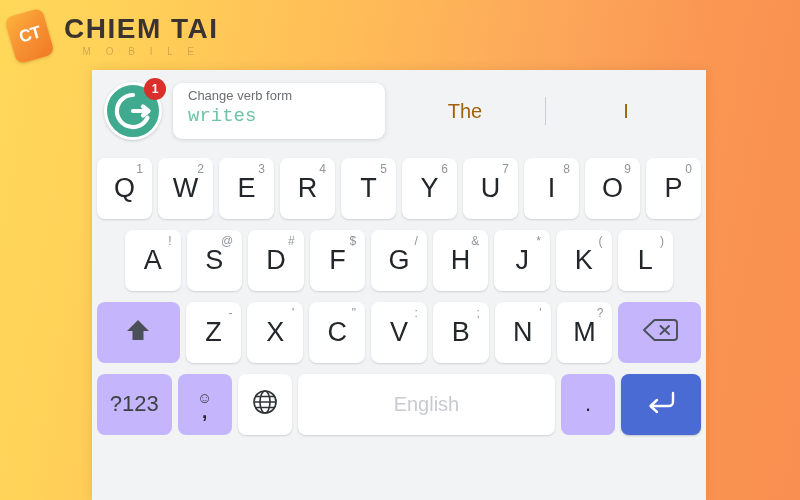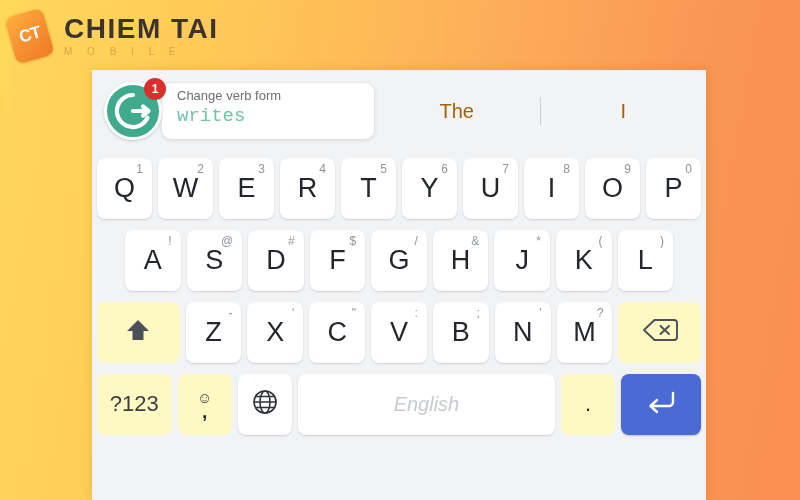--- a/index.html
+++ b/index.html
@@ -55,20 +55,21 @@
     color: #ffffff;
     font-size: 17px;
     font-weight: bold;
     letter-spacing: -0.5px;
     font-family: "Liberation Sans", sans-serif;
   }
   .brand-text {
     display: flex;
     flex-direction: column;
     line-height: 1;
+    align-items: center;
   }
   .brand-name {
     font-size: 28px;
     font-weight: bold;
     color: #3a3330;
     letter-spacing: 1.5px;
     font-family: "Liberation Sans", sans-serif;
   }
   .brand-sub {
     margin-top: 4px;
@@ -125,20 +126,21 @@
     background: #d9302c;
     color: #fff;
     font-size: 12px;
     font-weight: bold;
     display: flex;
     align-items: center;
     justify-content: center;
     font-family: "Liberation Sans", sans-serif;
   }
   .sugg-card {
+    margin-left: 11px;
     width: 212px;
     height: 56px;
     background: #ffffff;
     border-radius: 9px;
     box-shadow: 0 1px 4px rgba(0,0,0,.13);
     padding: 5px 0 0 15px;
     box-sizing: border-box;
     flex: 0 0 auto;
   }
   .sugg-title {
@@ -204,29 +206,29 @@
   .key .sup {
     position: absolute;
     top: 5px;
     right: 9px;
     font-size: 12px;
     color: #8e949b;
     font-family: "Liberation Sans", sans-serif;
     line-height: 1;
   }
   .key.fn {
-    background: #fef9c3;
+    background: #c4b5fd;
     box-shadow: none;
   }
   .key.shift { flex: 1.48 1 0; }
   .key.back  { flex: 1.48 1 0; }
   .key.num   { flex: 1.45 1 0; }
   .key.emoji { flex: 1.05 1 0; flex-direction: column; justify-content: center; }
   .key.globe { flex: 1.05 1 0; }
-  .key.space { flex: 5.0 1 0; font-style: italic; }
+  .key.space { flex: 5.0 1 0; }
   .key.period{ flex: 1.05 1 0; }
   .key.enter {
     flex: 1.55 1 0;
     background: #4a6ad4;
     box-shadow: 0 1px 2px rgba(20,25,40,.22);
   }
   .key.num .glyph { font-size: 22px; color: #3c4043; }
   .key.space .glyph { font-size: 20px; color: #c7cbd1; font-weight: 400; }
   .key.period .glyph { font-size: 22px; color: #23262b; }
   .emoji-face { font-size: 15px; color: #3c4043; line-height: 1; margin-bottom: 1px; }

